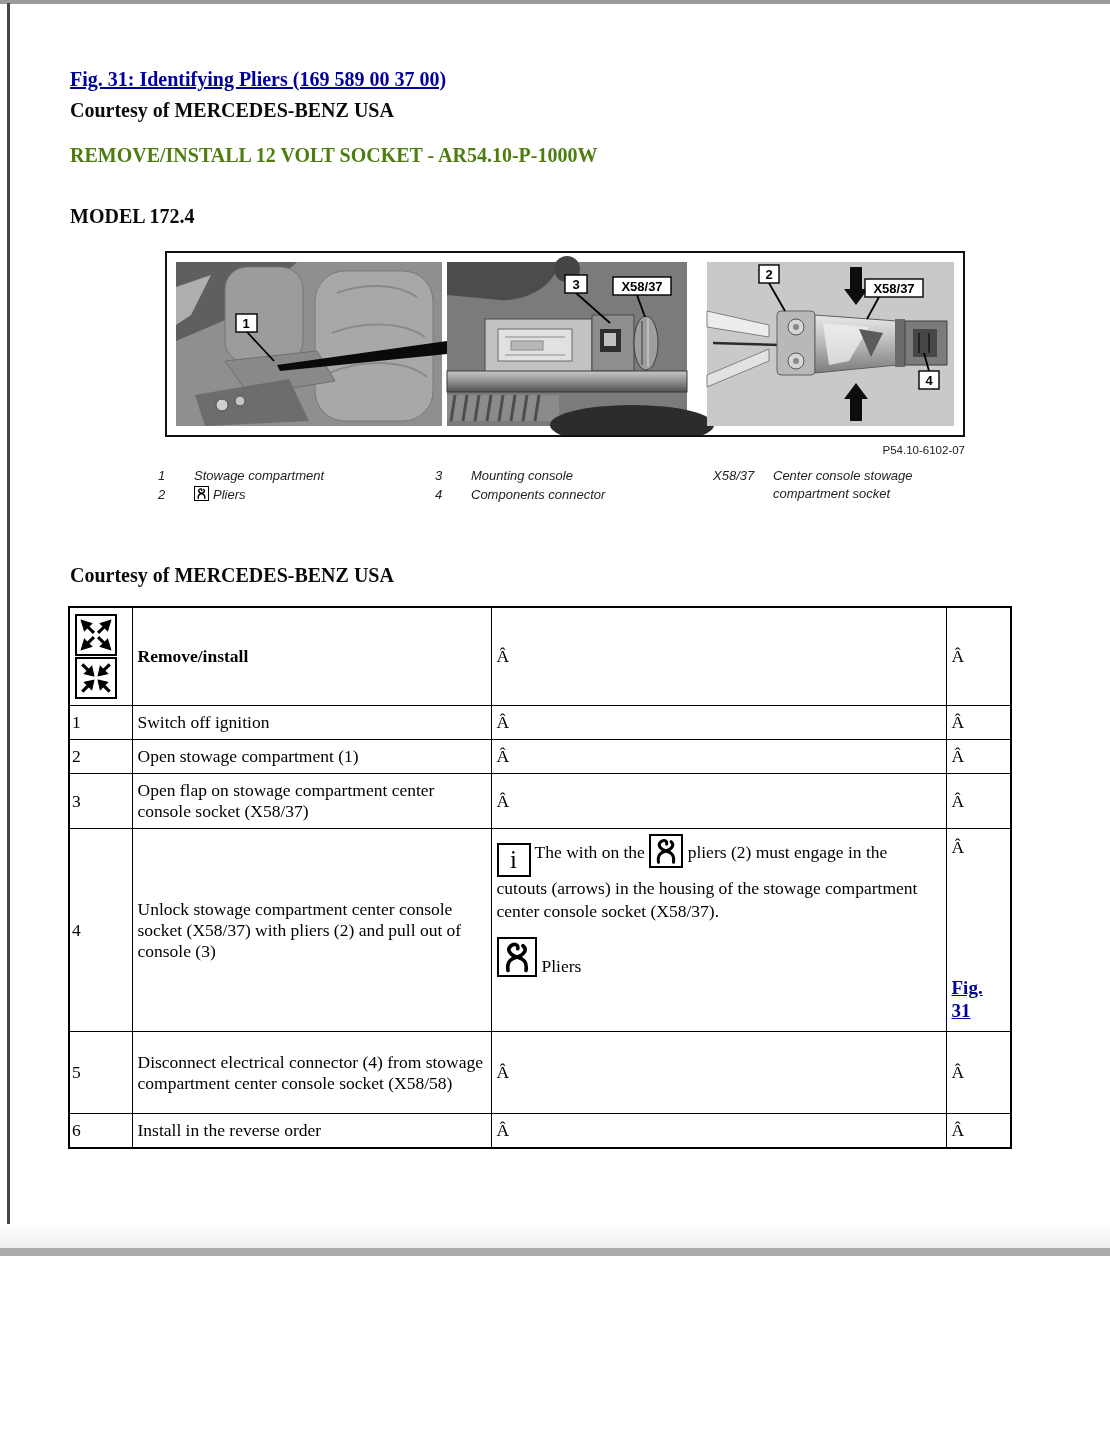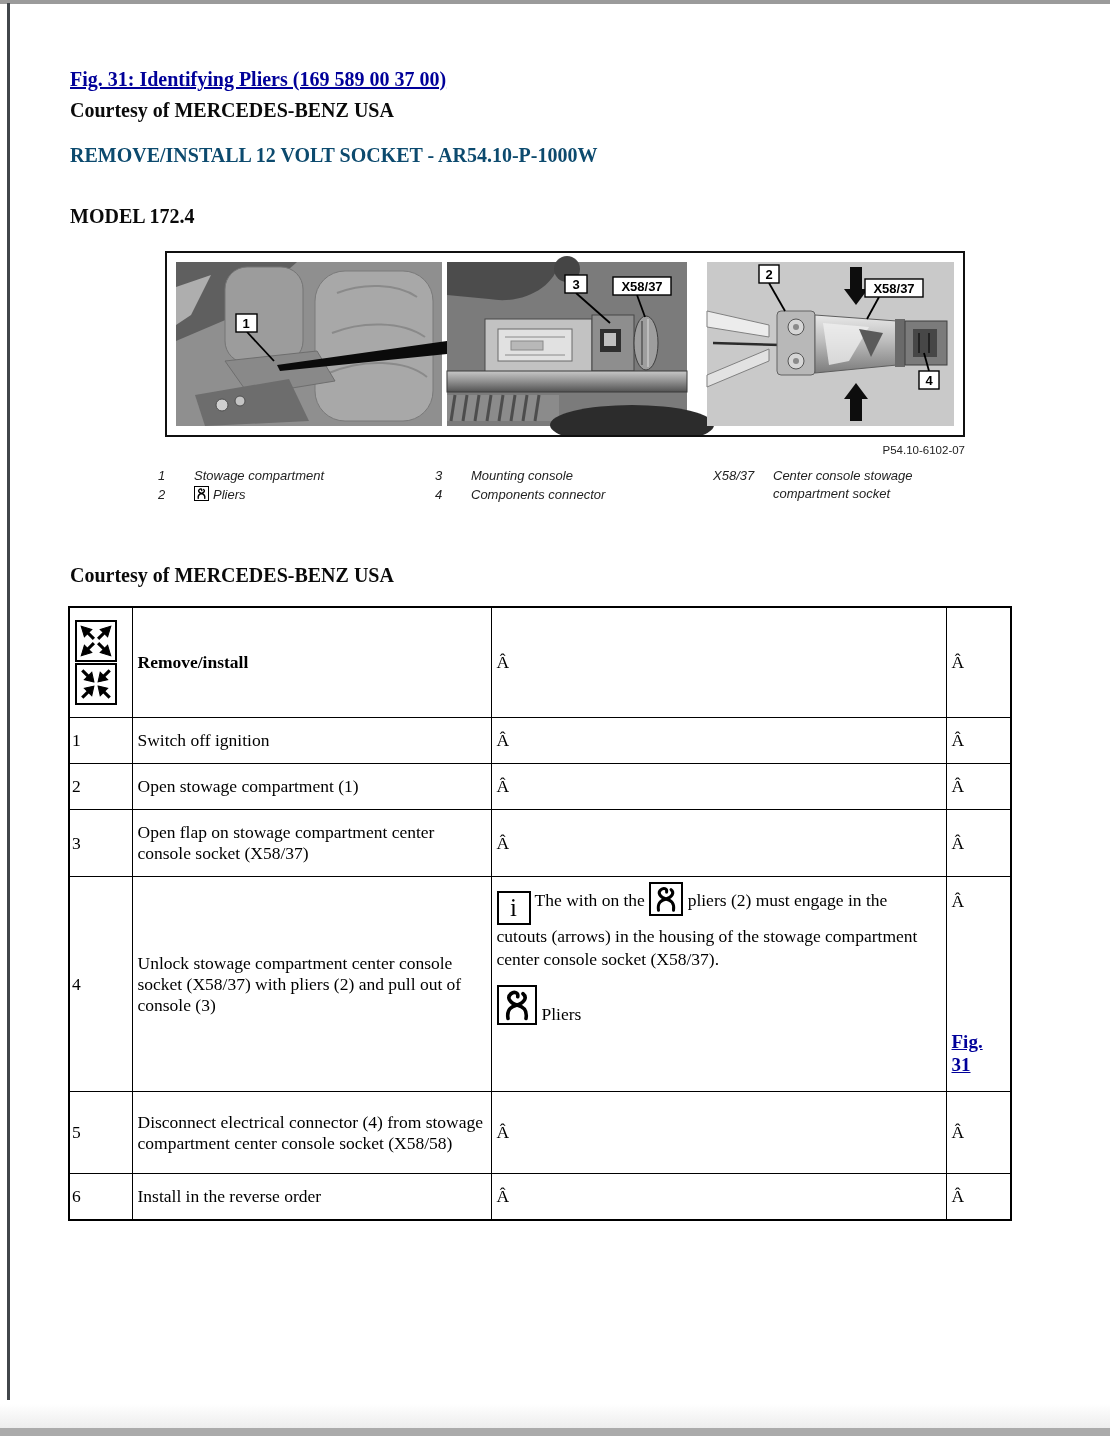--- a/index.html
+++ b/index.html
@@ -1,30 +1,30 @@
 <!DOCTYPE html>
 <html><head>
 <meta charset="utf-8">
 <style>
   * { margin:0; padding:0; box-sizing:border-box; }
   html,body { background:#fff; }
   .page {
-    position:relative; width:1110px; height:1436px; background:#fff;
+    position:relative; width:1110px; height:1256px; background:#fff;
     font-family:"Liberation Serif", serif; color:#000; overflow:hidden;
   }
   .top-edge { position:absolute; left:0; top:0; width:1110px; height:4px; background:#9b9b9b; }
   .left-edge { position:absolute; left:7px; top:3px; width:3px; height:1397px; background:#41464a; }
   .bottom-edge { position:absolute; left:0; bottom:0; width:1110px; height:8px; background:#ababab; }
   .bottom-fade { position:absolute; left:0; bottom:8px; width:1110px; height:24px;
     background:linear-gradient(#ffffff, #ededed); }
 
   .h-link { position:absolute; left:70px; font-size:20px; font-weight:bold;
     color:#000099; text-decoration:underline; }
   .h-bold { position:absolute; left:70px; font-size:20px; font-weight:bold; color:#0a0a0a; }
-  .h-red  { position:absolute; left:70px; font-size:20px; font-weight:bold; color:#0c4a6e; }
+  .h-red  { position:absolute; left:70px; font-size:20px; font-weight:bold; color:#4d7c0f; }
 
   .figure-box { position:absolute; left:165px; top:251px; width:800px; height:186px;
     border:2px solid #101010; background:#fff; }
   .figure-box svg { display:block; }
   .fig-label-text { font-family:"Liberation Sans", sans-serif; font-size:13px; font-weight:bold; fill:#000; }
 
   .part-code { position:absolute; left:765px; top:444px; width:200px; text-align:right;
     font-family:"Liberation Sans", sans-serif; font-size:11.5px; color:#222; }
 
   .legend { position:absolute; top:467px; left:0; width:1110px;
@@ -32,21 +32,21 @@
   .legend-col { position:absolute; top:0; }
   .legend-row { display:flex; align-items:flex-start; line-height:18px; margin-bottom:1px; }
   .legend-key { display:inline-block; width:36px; flex:0 0 36px; }
   .legend-key-wide { display:inline-block; width:60px; flex:0 0 60px; }
   .mini-icon { display:inline-block; width:15px; height:15px; border:1px solid #000;
     background:#fff; margin-right:4px; vertical-align:-2px; }
   .mini-icon svg { display:block; width:13px; height:13px; }
 
   .steps-table { position:absolute; left:68px; top:606px; border-collapse:collapse;
     width:942px; table-layout:fixed; border:2px solid #000; }
-  .steps-table td { border:1px solid #000; padding:12px 5px; font-size:17.5px;
+  .steps-table td { border:1px solid #000; padding:6px 5px; font-size:17.5px;
     vertical-align:middle; overflow:hidden; }
   .steps-table td.numcol { padding-left:2px; }
   .hdr-title { font-weight:bold; font-size:18px; }
   .icon-stack { padding:2px 0 0 1px; }
   .dir-icon { width:42px; height:42px; border:2px solid #000; background:#fff; display:block; }
   .dir-icon + .dir-icon { margin-top:1px; }
   .dir-icon svg { display:block; width:38px; height:38px; }
 
   .note-cell { vertical-align:top !important; padding-top:5px !important; }
   .note-flow { line-height:1.32; }

